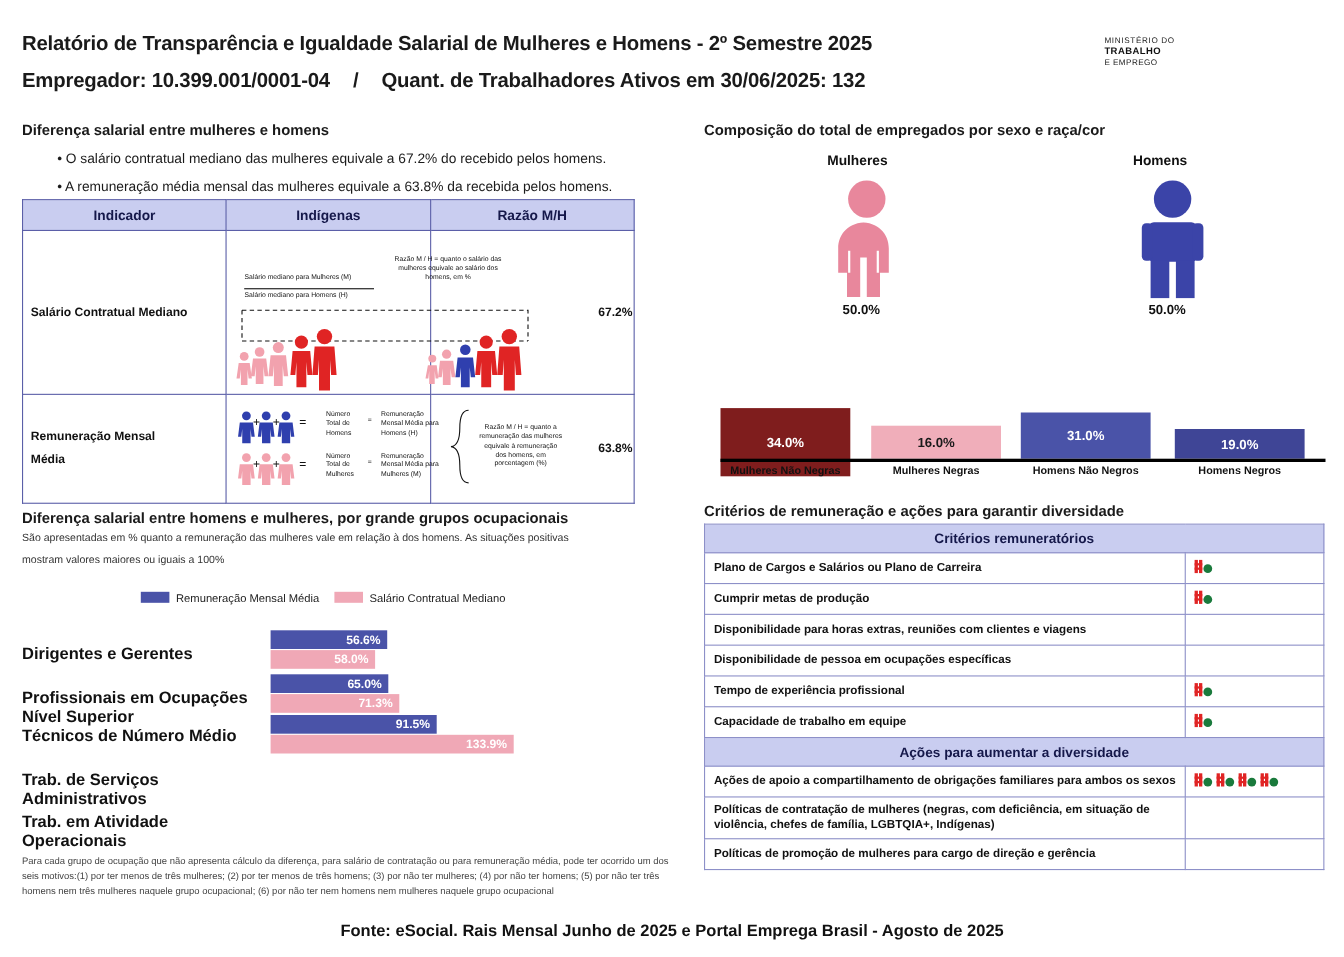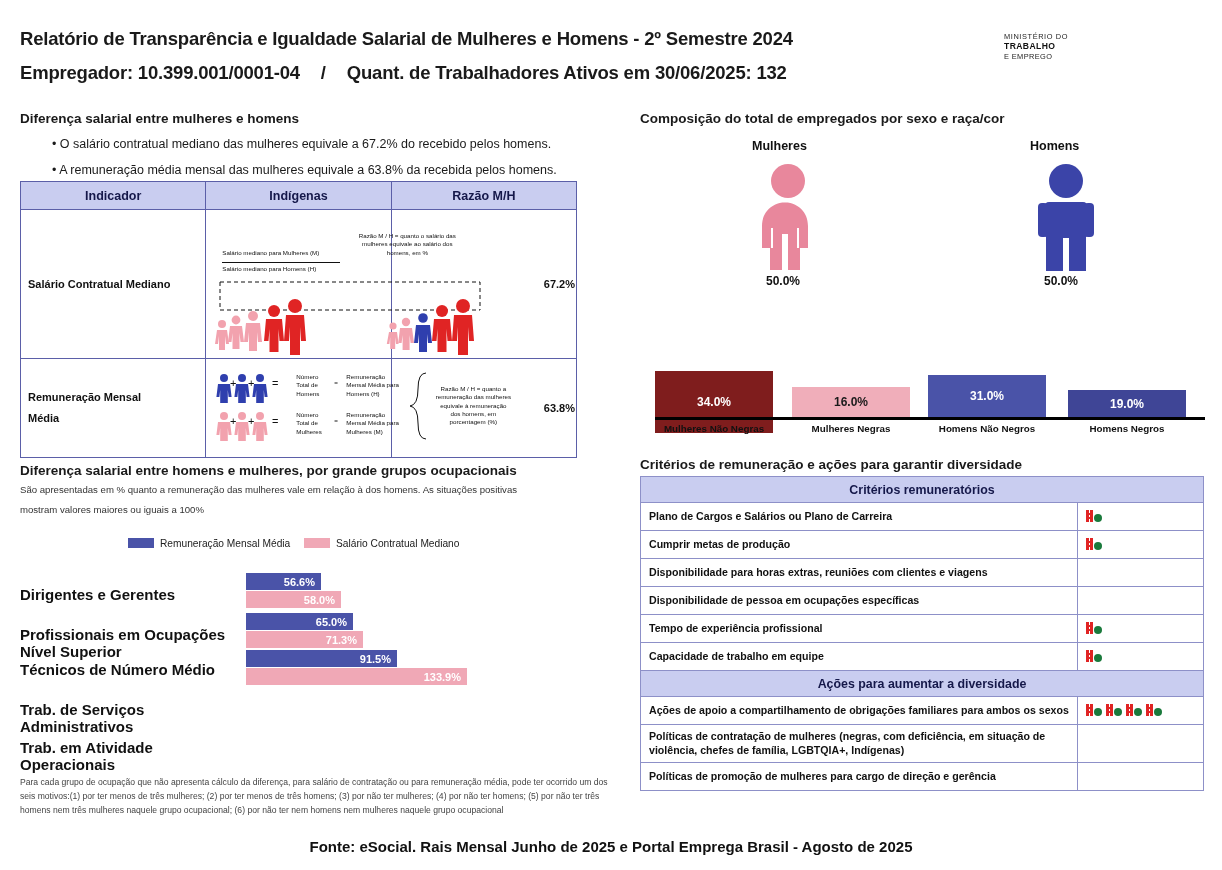--- a/index.html
+++ b/index.html
@@ -279,21 +279,21 @@
   }
 
   svg { display: block; overflow: visible; }
 </style>
 </head>
 <body>
 
 <div id="page">
 
   <div class="header">
-    <div class="title-line1">Relatório de Transparência e Igualdade Salarial de Mulheres e Homens - 2º Semestre 2024</div>
+    <div class="title-line1">Relatório de Transparência e Igualdade Salarial de Mulheres e Homens - 2º Semestre 2025</div>
     <div class="title-line2">
       <span>Empregador: 10.399.001/0001-04</span>
       <span class="sep">/</span>
       <span>Quant. de Trabalhadores Ativos em 30/06/2025: 132</span>
     </div>
 
     <div class="logo-gov">
       <div class="logo-min">
         <div class="l1">MINISTÉRIO DO</div>
         <div class="l2">TRABALHO</div>
@@ -505,21 +505,21 @@
   <div class="occ-note" style="left:20px; top:504px;">mostram valores maiores ou iguais a 100%</div>
 
   <div class="legend-item" style="left:128px; top:538px;">
     <span class="legend-swatch" style="background:#4a53a8;"></span><span>Remuneração Mensal Média</span>
   </div>
   <div class="legend-item" style="left:304px; top:538px;">
     <span class="legend-swatch" style="background:#f0a8b6;"></span><span>Salário Contratual Mediano</span>
   </div>
 
   <div class="occ-label" style="left:20px; top:586px;">Dirigentes e Gerentes</div>
-  <div class="occ-bar" style="left:246px; top:573px; width:75px; background:#4a53a8;">56.6%</div>
+  <div class="occ-bar" style="left:246px; top:573px; width:106px; background:#4a53a8;">56.6%</div>
   <div class="occ-bar" style="left:246px; top:591px; width:95px; background:#f0a8b6;">58.0%</div>
 
   <div class="occ-label" style="left:20px; top:626px;">Profissionais em Ocupações Nível Superior</div>
   <div class="occ-bar" style="left:246px; top:613px; width:107px; background:#4a53a8;">65.0%</div>
   <div class="occ-bar" style="left:246px; top:631px; width:117px; background:#f0a8b6;">71.3%</div>
 
   <div class="occ-label" style="left:20px; top:661px;">Técnicos de Número Médio</div>
   <div class="occ-bar" style="left:246px; top:650px; width:151px; background:#4a53a8;">91.5%</div>
   <div class="occ-bar" style="left:246px; top:668px; width:221px; background:#f0a8b6;">133.9%</div>
 

